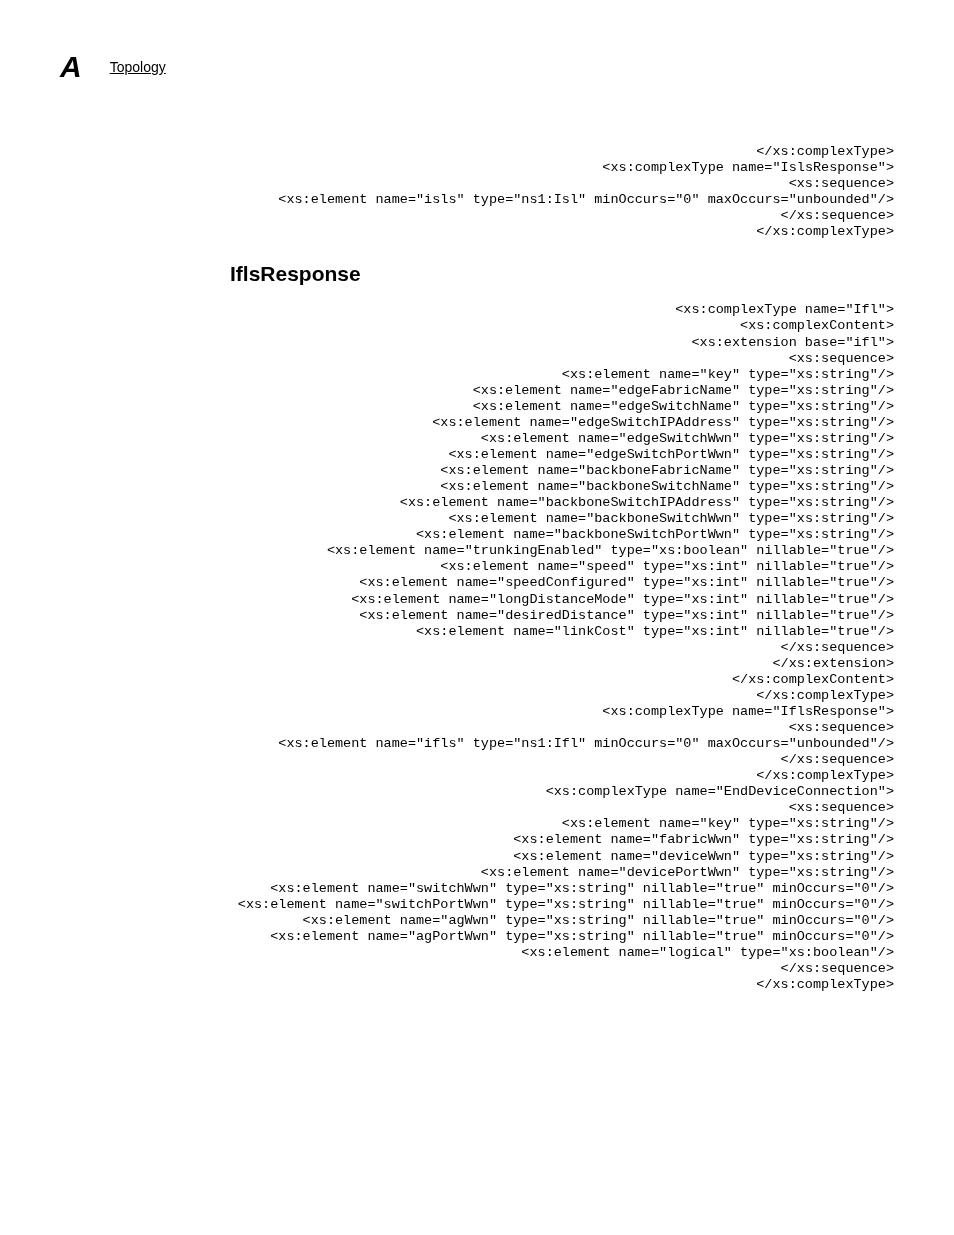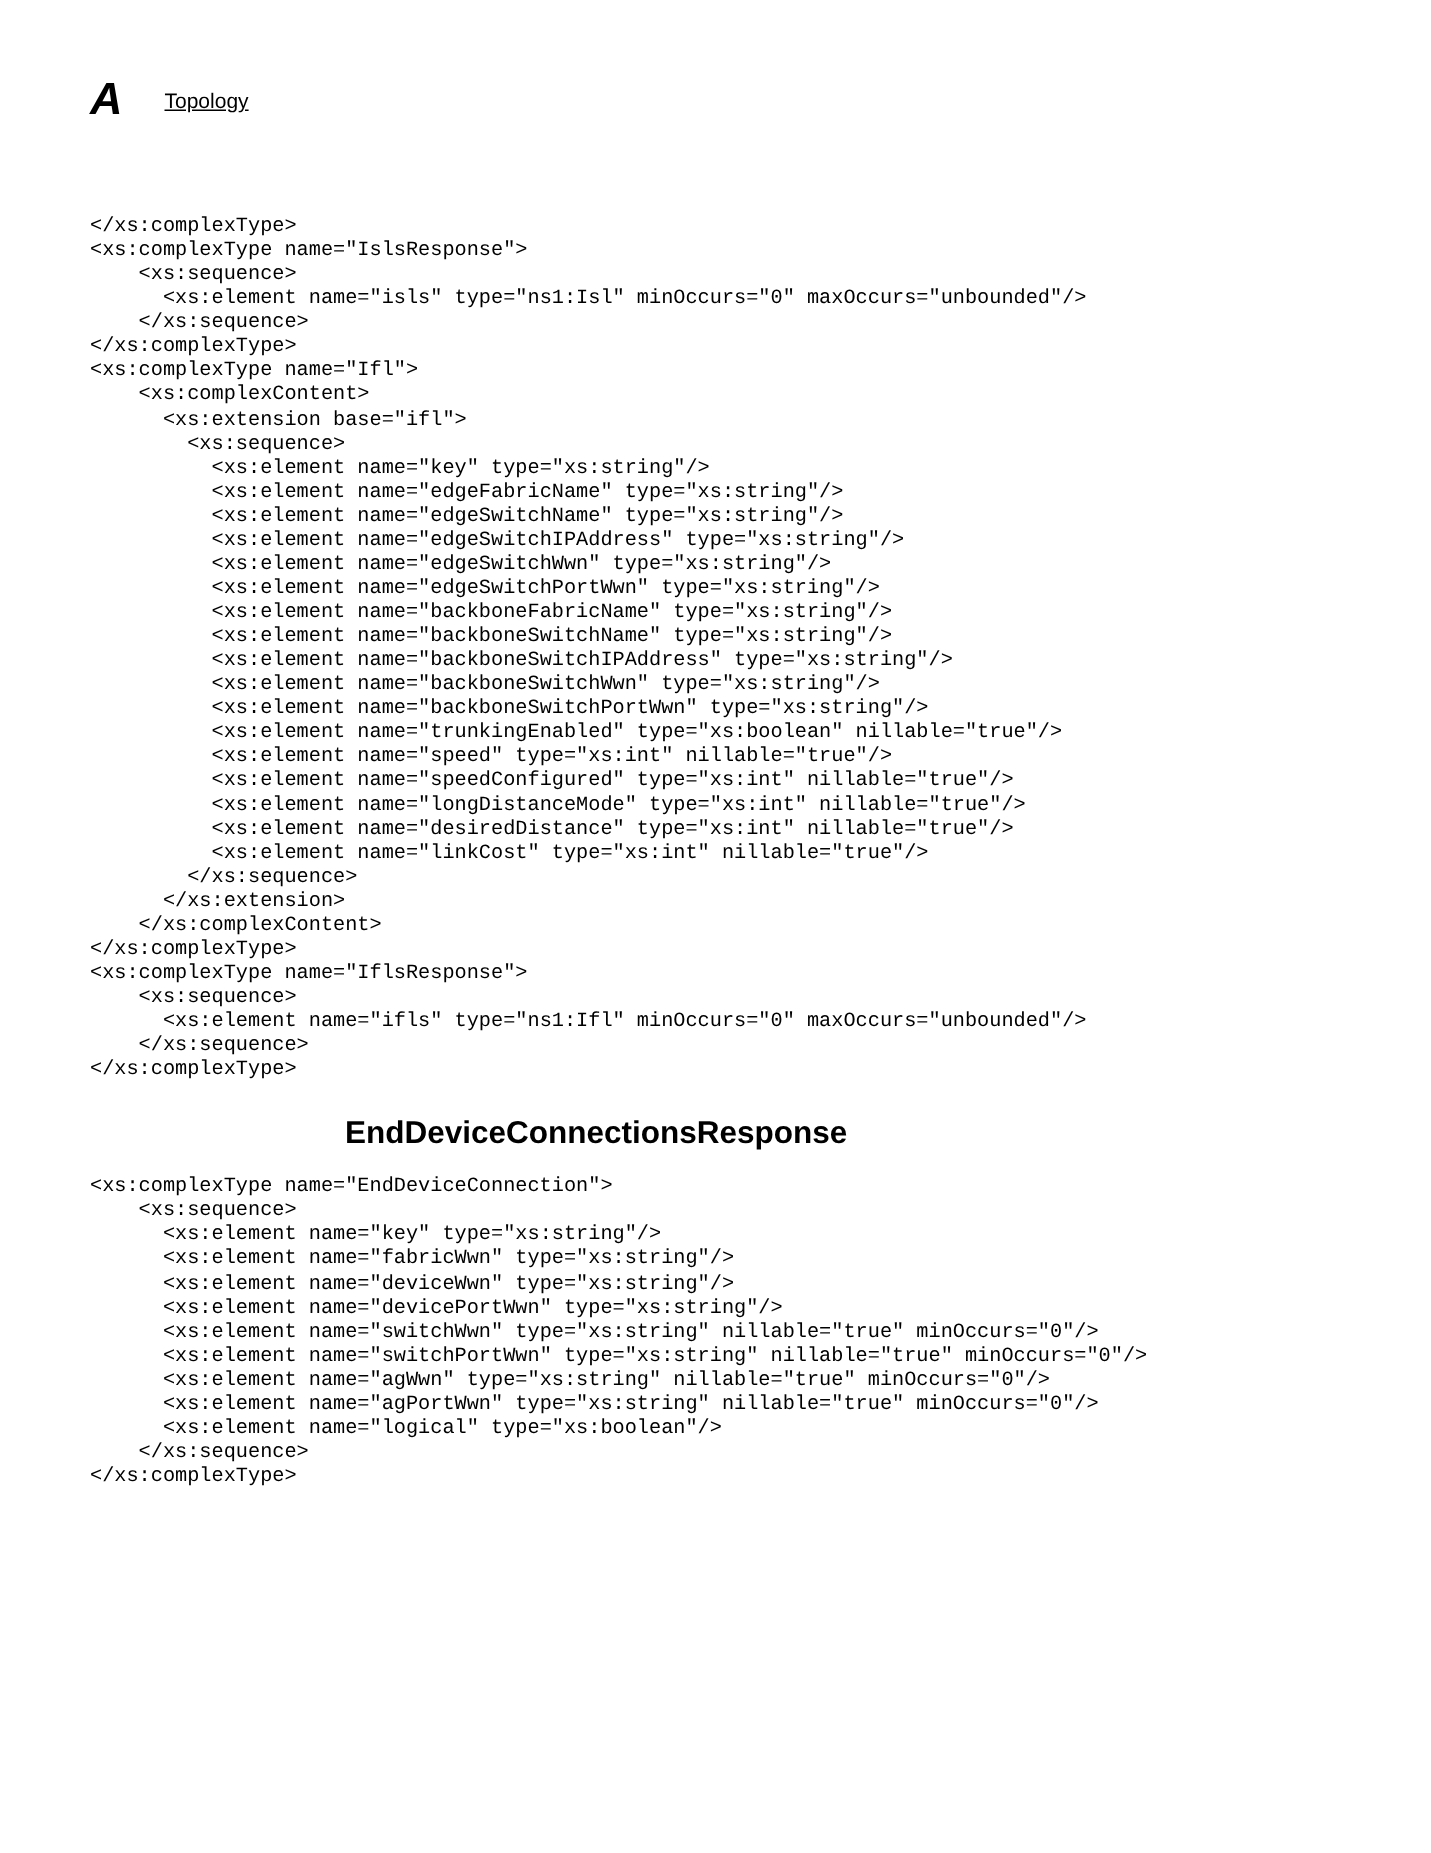--- a/index.html
+++ b/index.html
@@ -32,20 +32,21 @@
   }
   pre.code {
     font-family: "Courier New", Courier, monospace;
     font-size: 13.5px;
     line-height: 1.19;
     white-space: pre-wrap;
     margin: 0 0 0 0;
   }
   .block {
     margin-bottom: 18px;
+    text-align: right;
   }
   h2.subhead {
     font-size: 21px;
     font-weight: bold;
     margin: 22px 0 16px 170px;
   }
 </style>
 </head>
 <body>
 
@@ -57,20 +58,21 @@
   </div>
 
   <pre class="code block">&lt;/xs:complexType&gt;</pre>
 
   <pre class="code block">&lt;xs:complexType name="IslsResponse"&gt;
     &lt;xs:sequence&gt;
       &lt;xs:element name="isls" type="ns1:Isl" minOccurs="0" maxOccurs="unbounded"/&gt;
     &lt;/xs:sequence&gt;
 &lt;/xs:complexType&gt;</pre>
 
+  <h2 class="subhead">IflsResponse</h2>
 
   <pre class="code block">&lt;xs:complexType name="Ifl"&gt;
     &lt;xs:complexContent&gt;
       &lt;xs:extension base="ifl"&gt;
         &lt;xs:sequence&gt;
           &lt;xs:element name="key" type="xs:string"/&gt;
           &lt;xs:element name="edgeFabricName" type="xs:string"/&gt;
           &lt;xs:element name="edgeSwitchName" type="xs:string"/&gt;
           &lt;xs:element name="edgeSwitchIPAddress" type="xs:string"/&gt;
           &lt;xs:element name="edgeSwitchWwn" type="xs:string"/&gt;
@@ -90,21 +92,20 @@
       &lt;/xs:extension&gt;
     &lt;/xs:complexContent&gt;
 &lt;/xs:complexType&gt;</pre>
 
   <pre class="code block">&lt;xs:complexType name="IflsResponse"&gt;
     &lt;xs:sequence&gt;
       &lt;xs:element name="ifls" type="ns1:Ifl" minOccurs="0" maxOccurs="unbounded"/&gt;
     &lt;/xs:sequence&gt;
 &lt;/xs:complexType&gt;</pre>
 
-  <h2 class="subhead">EndDeviceConnectionsResponse</h2>
 
   <pre class="code block">&lt;xs:complexType name="EndDeviceConnection"&gt;
     &lt;xs:sequence&gt;
       &lt;xs:element name="key" type="xs:string"/&gt;
       &lt;xs:element name="fabricWwn" type="xs:string"/&gt;
       &lt;xs:element name="deviceWwn" type="xs:string"/&gt;
       &lt;xs:element name="devicePortWwn" type="xs:string"/&gt;
       &lt;xs:element name="switchWwn" type="xs:string" nillable="true" minOccurs="0"/&gt;
       &lt;xs:element name="switchPortWwn" type="xs:string" nillable="true" minOccurs="0"/&gt;
       &lt;xs:element name="agWwn" type="xs:string" nillable="true" minOccurs="0"/&gt;

